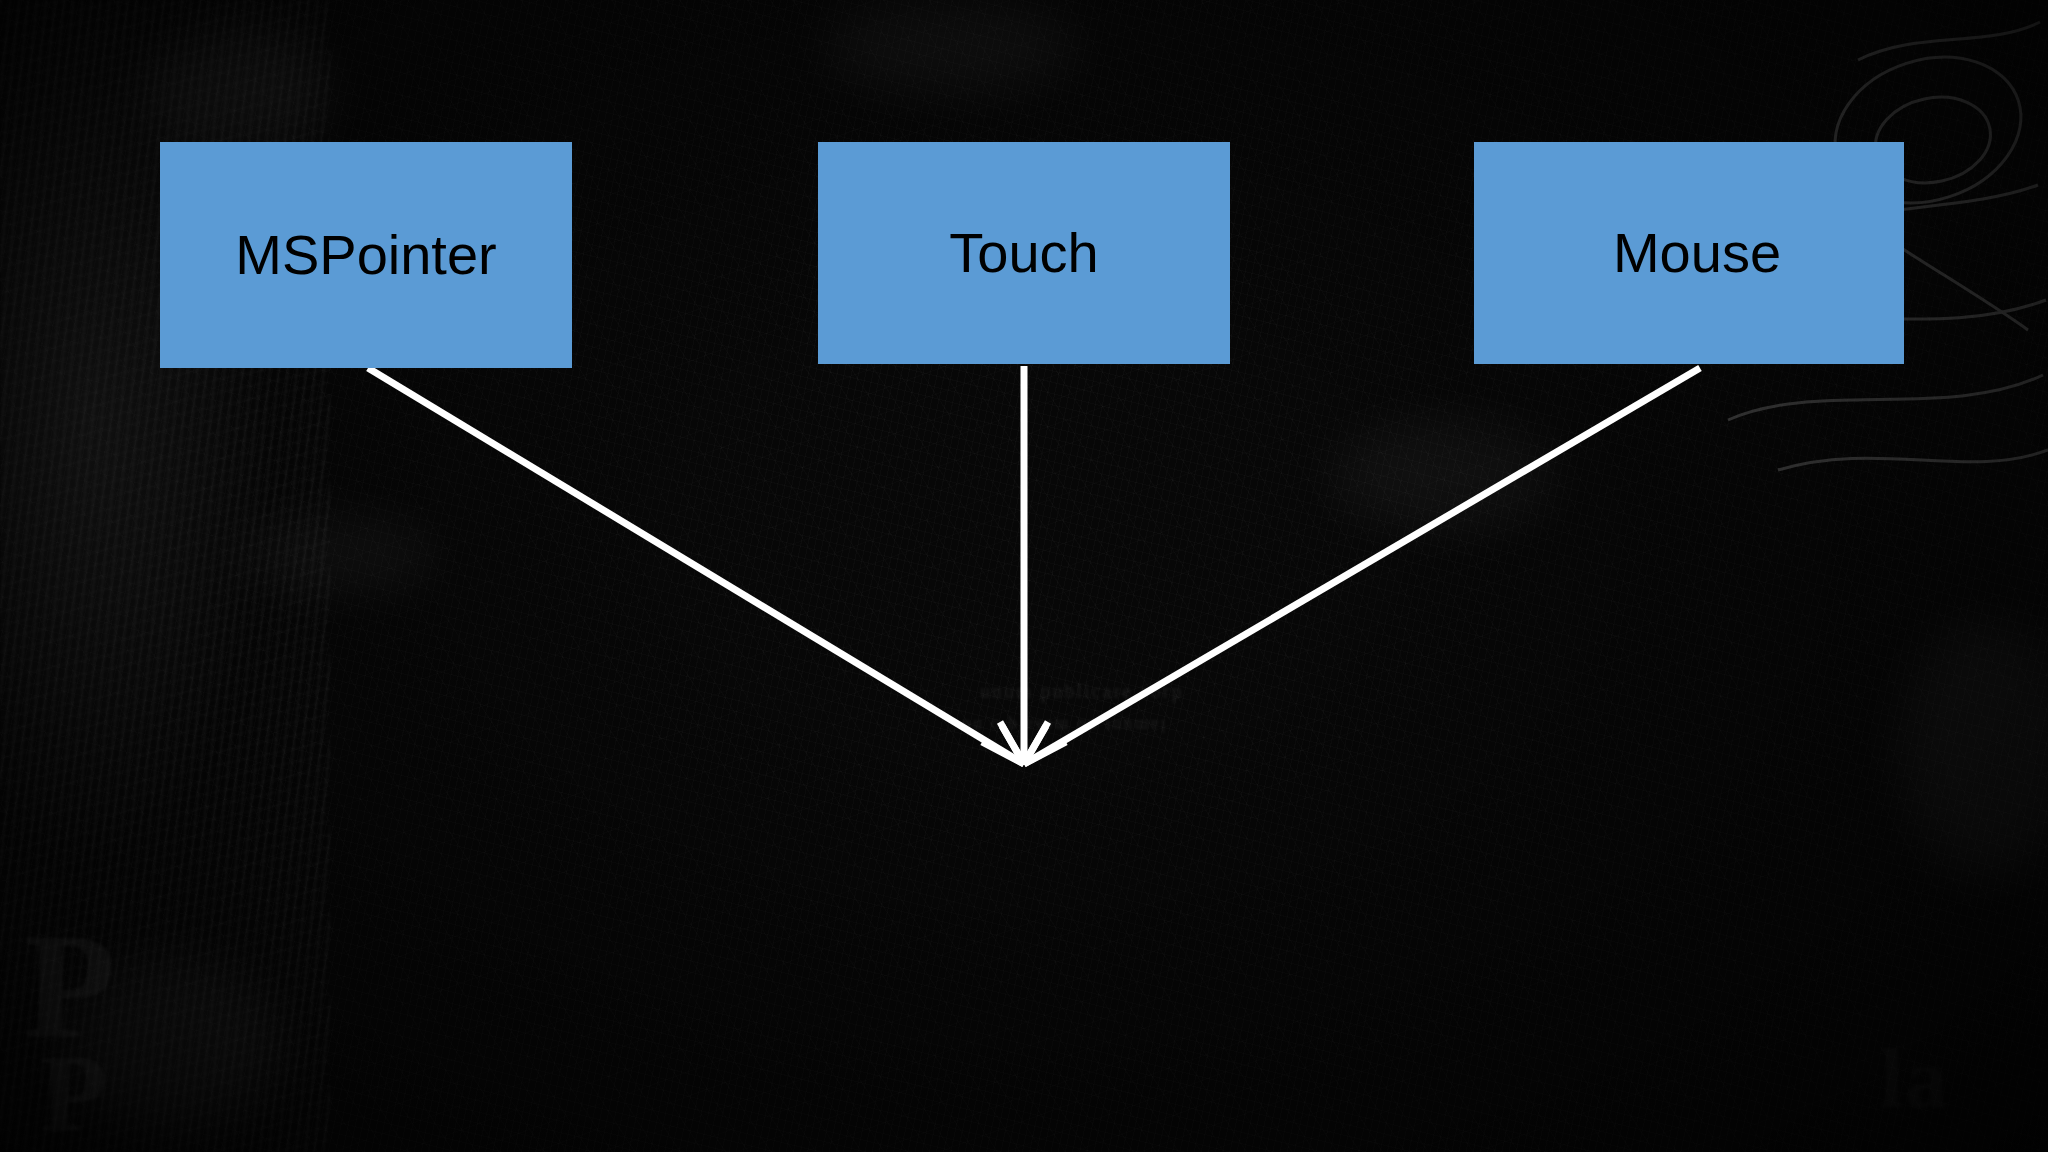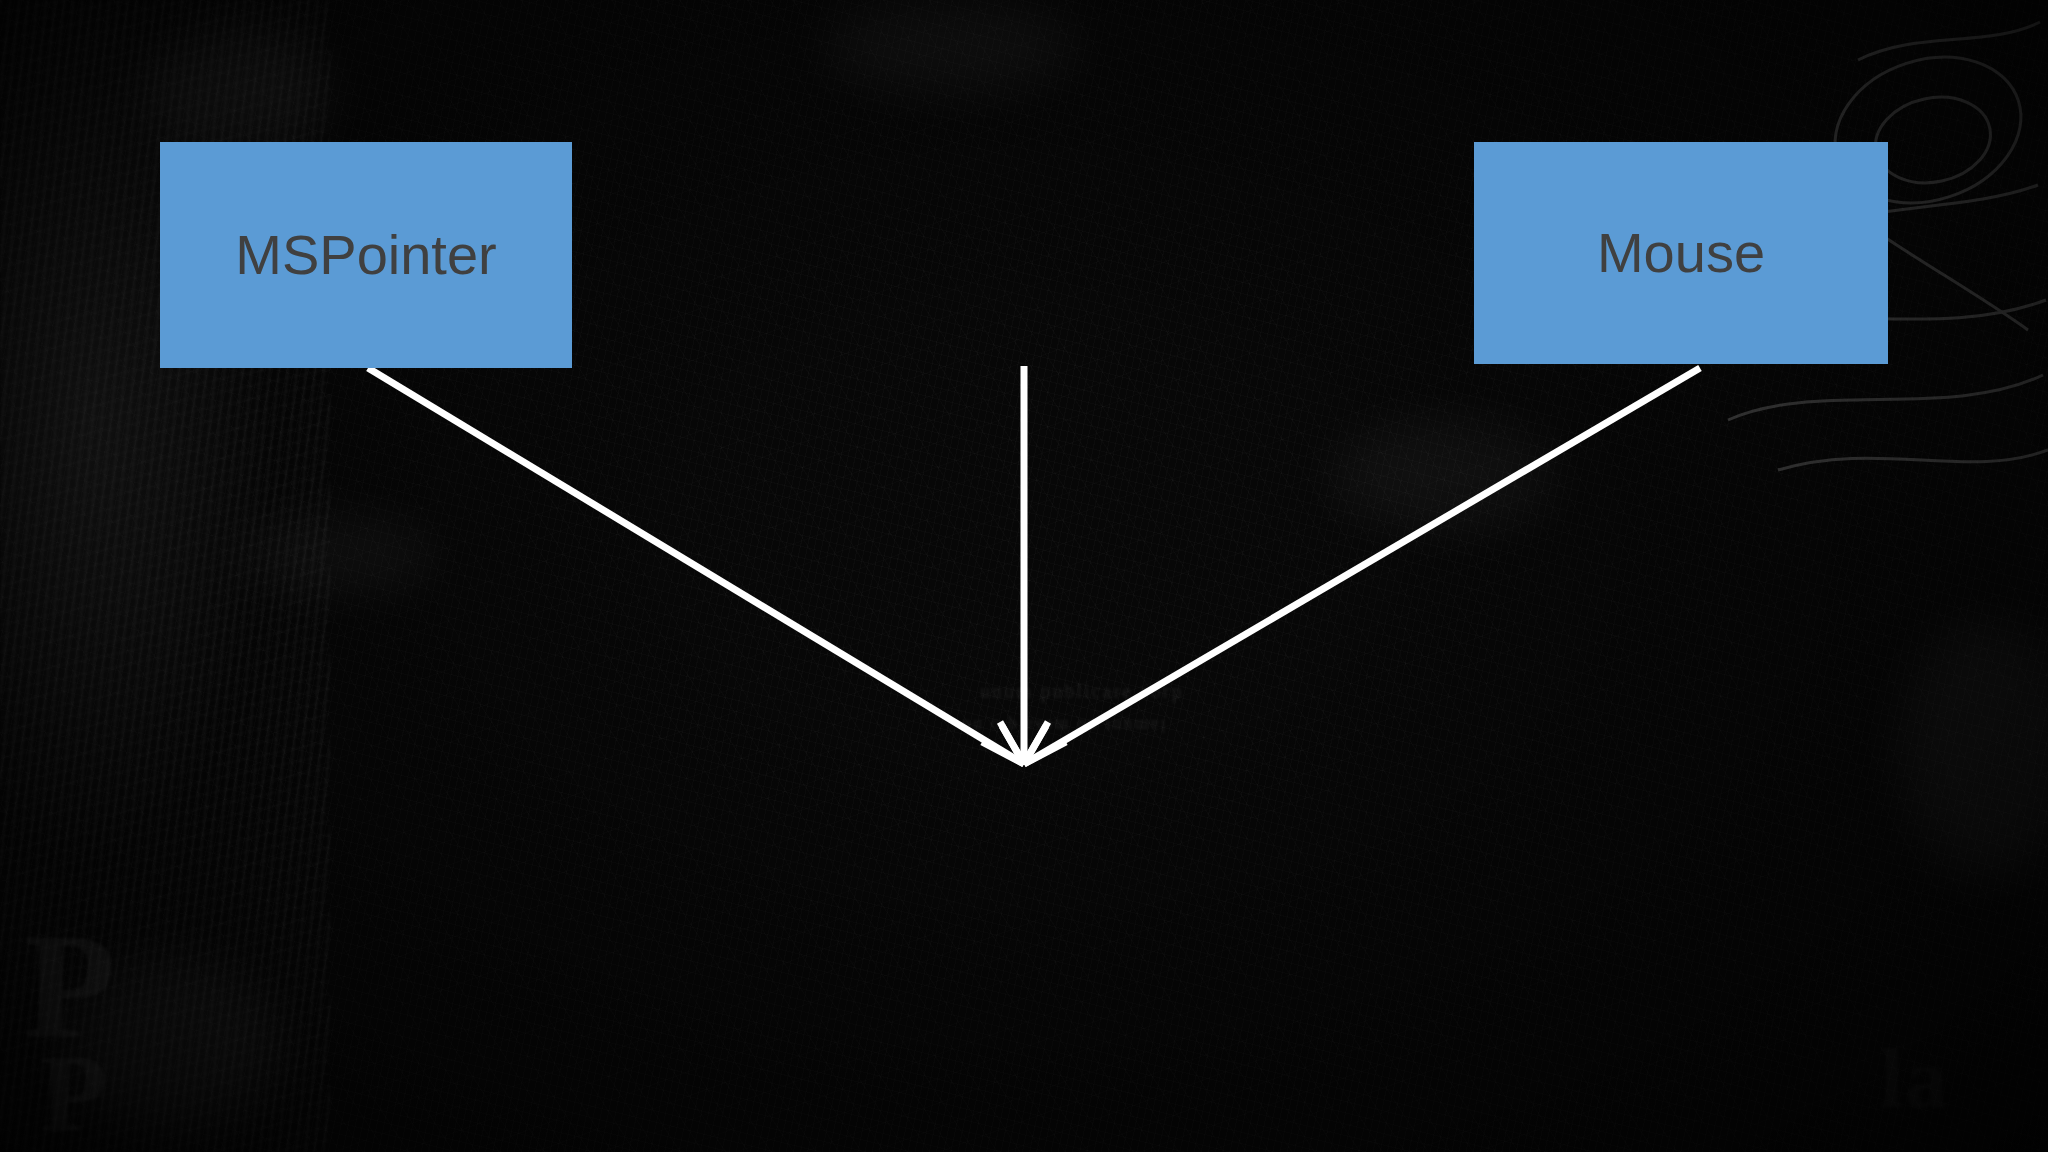--- a/index.html
+++ b/index.html
@@ -77,28 +77,28 @@
   .arrow-layer {
     position: absolute;
     inset: 0;
   }
   .node-box {
     position: absolute;
     display: flex;
     align-items: center;
     justify-content: center;
     background: #5B9BD5;
-    color: #404040;
+    color: #000000;
     font-weight: 400;
     text-align: center;
     line-height: 1.1;
   }
   #node-mspointer { left: 160px;  top: 142px; width: 412px; height: 226px; font-size: 56px; }
   #node-touch     { left: 818px;  top: 142px; width: 412px; height: 222px; font-size: 56px; }
-  #node-mouse     { left: 1474px; top: 142px; width: 414px; height: 222px; font-size: 56px; }
+  #node-mouse     { left: 1474px; top: 142px; width: 414px; height: 222px; font-size: 56px; padding-left: 16px; }
   #node-deeptissuejs {
     left: 528px; top: 763px; width: 988px; height: 246px;
     font-size: 82px; letter-spacing: -1px;
   }
 </style>
 </head>
 <body>
 
 <div id="stage">
 
@@ -149,19 +149,22 @@
     <g>
       <line x1="1700" y1="368" x2="1024" y2="764" stroke="#ffffff" stroke-width="7"></line>
       <path d="M1024 764 L 1066 742 M1024 764 L 1048 722" stroke="#ffffff" stroke-width="7" fill="none"></path>
     </g>
   </svg>
 
   <div class="node-box" id="node-mspointer">
     <span>MSPointer</span>
   </div>
 
+  <div class="node-box" id="node-touch">
+    <span>Touch</span>
+  </div>
 
   <div class="node-box" id="node-mouse">
     <span>Mouse</span>
   </div>
 
 
 </div>
 
 </body></html>

